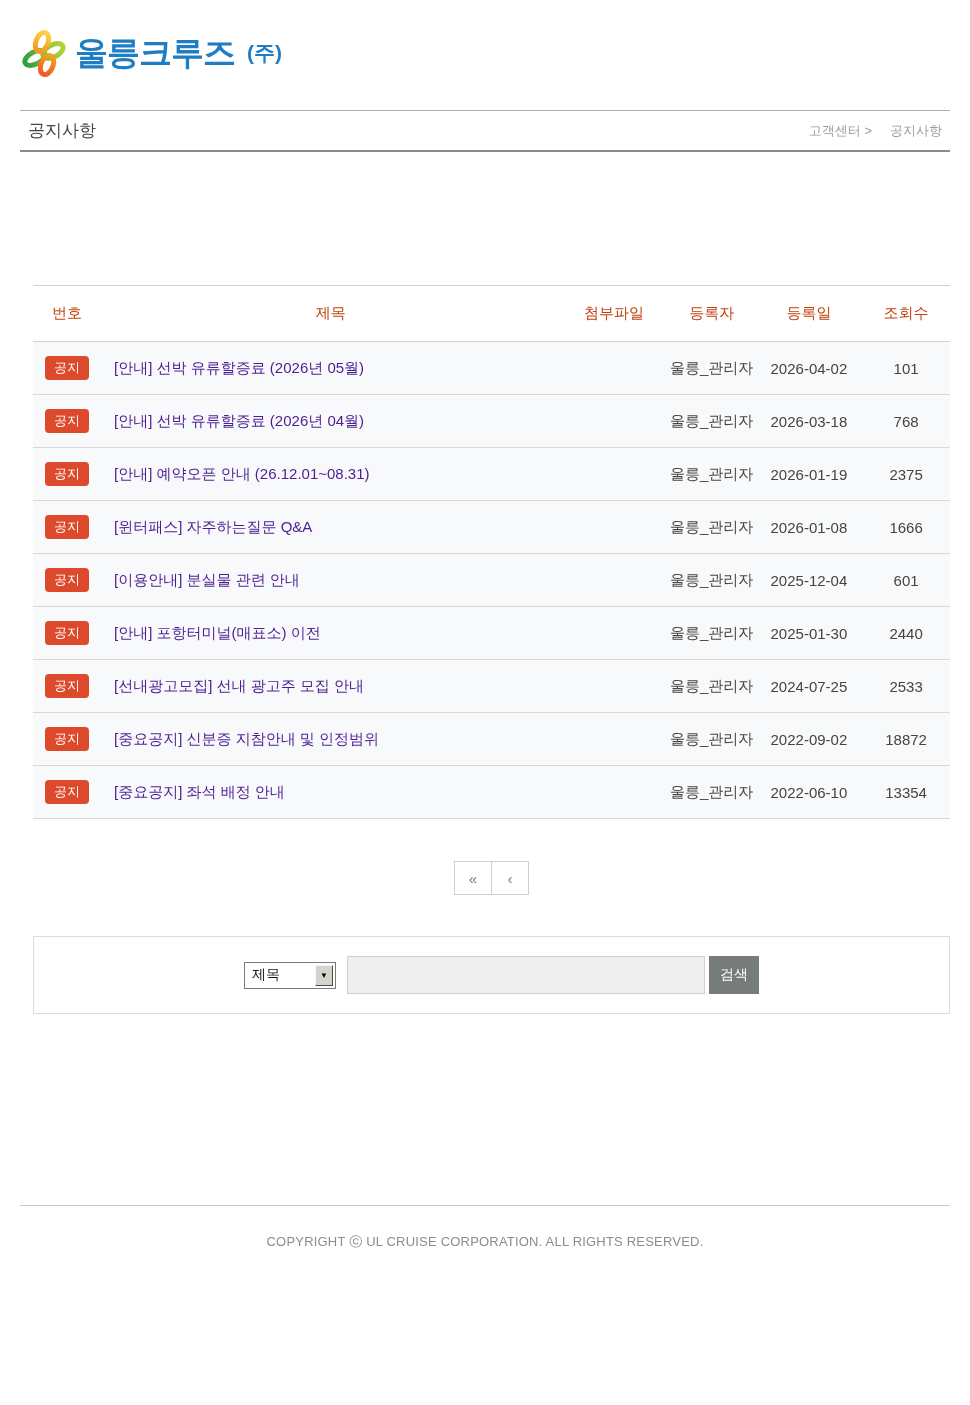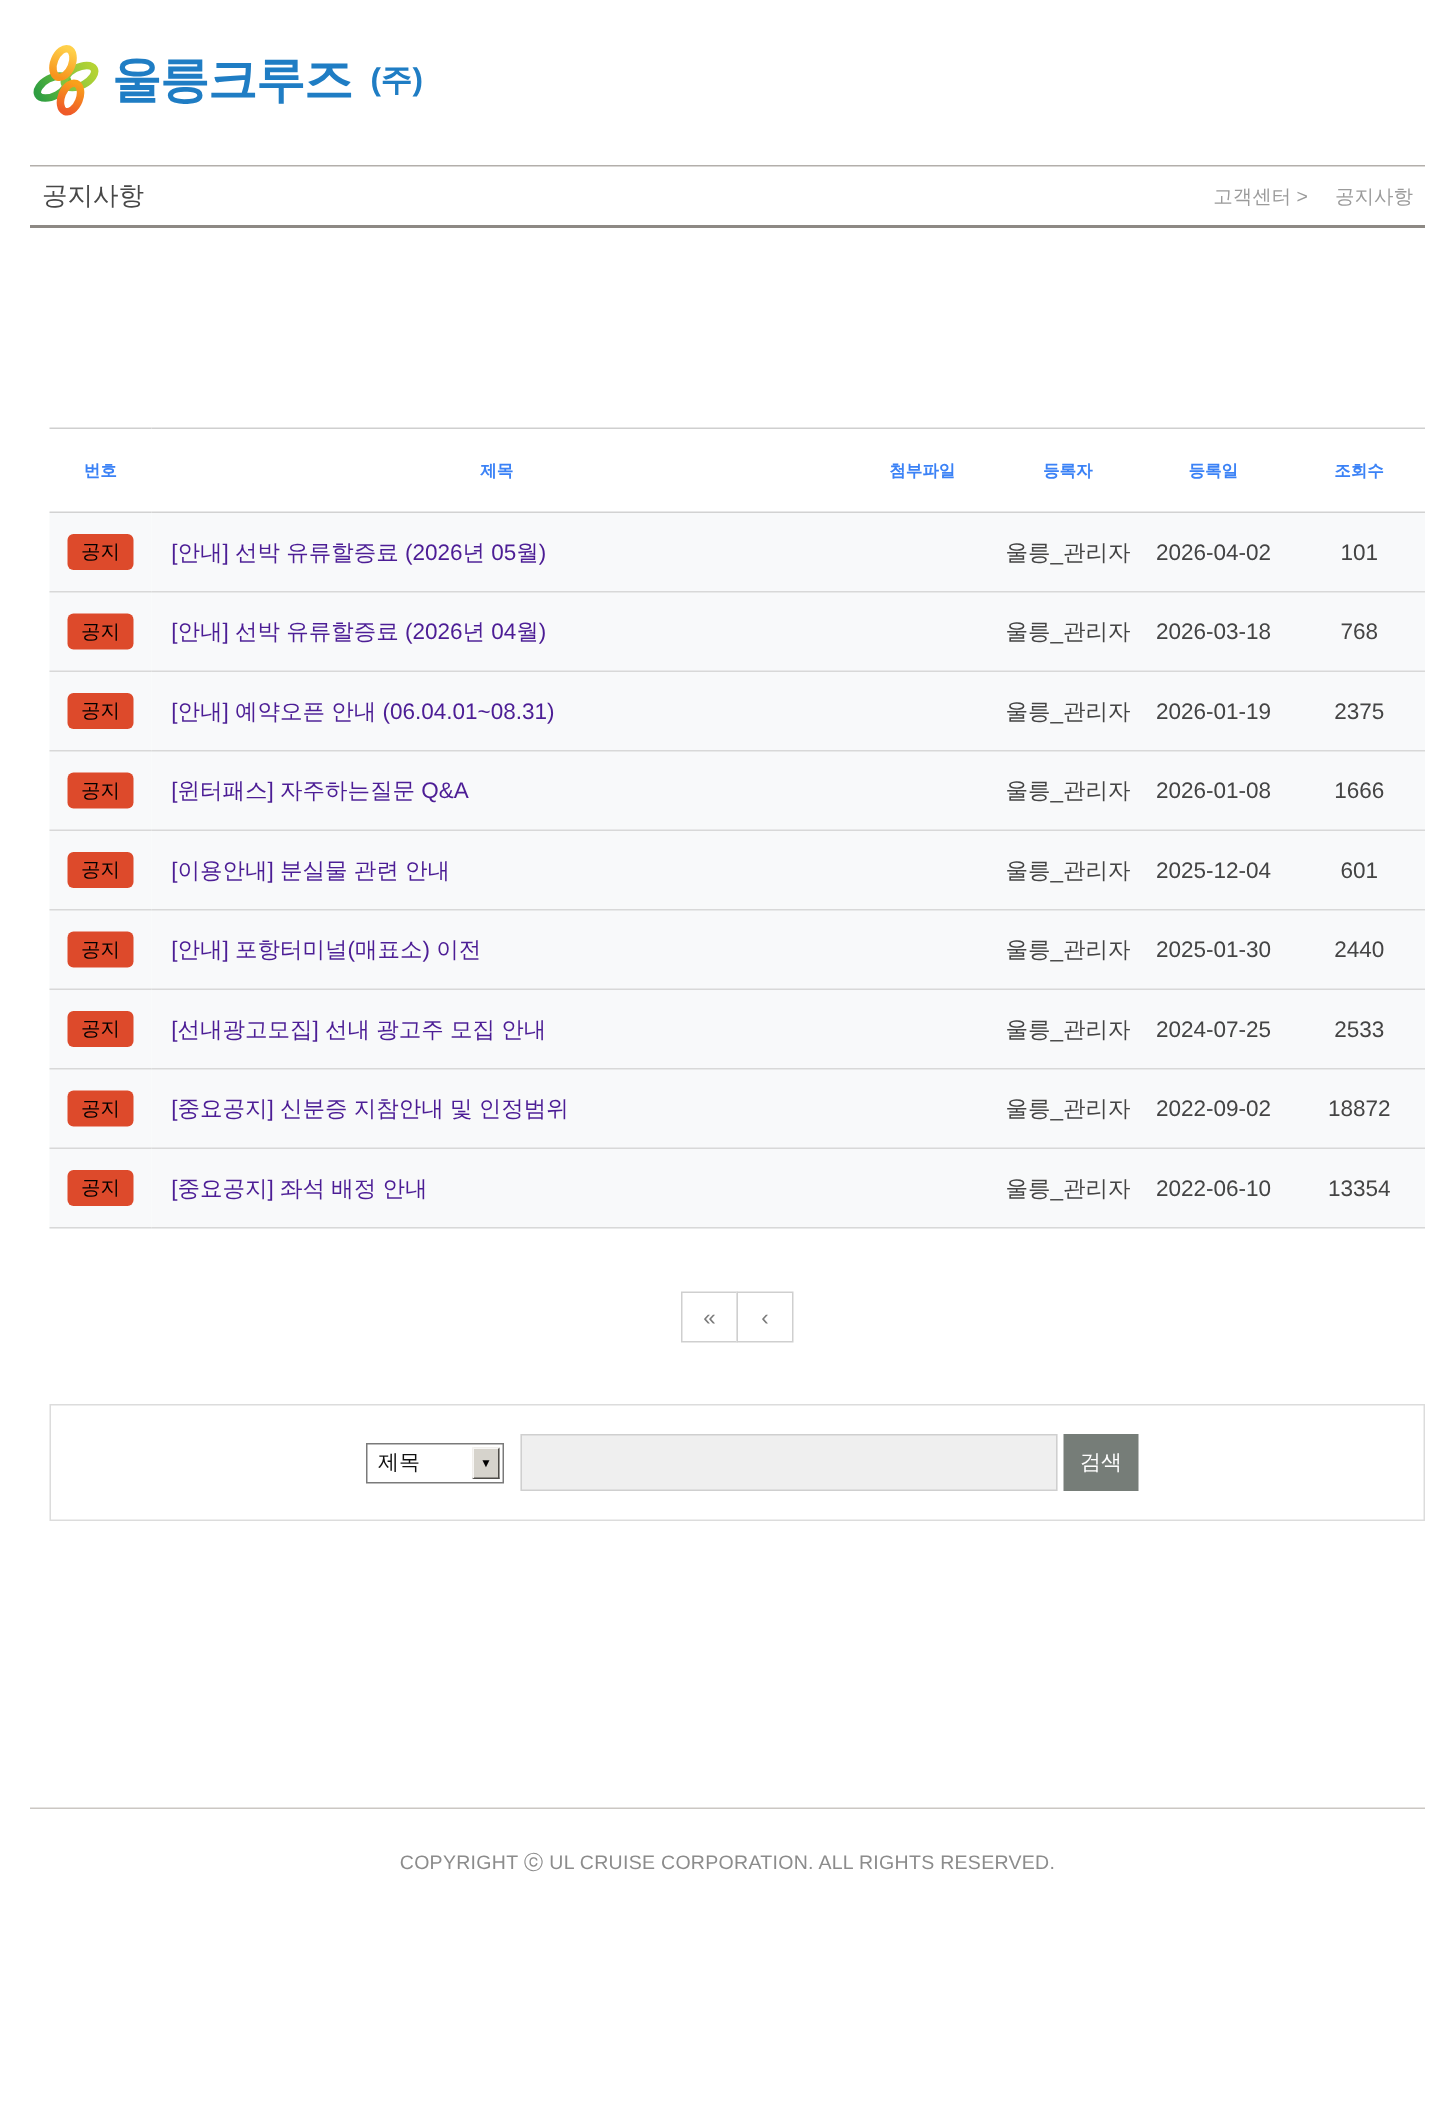--- a/index.html
+++ b/index.html
@@ -26,40 +26,40 @@
     padding: 0 8px;
   }
   .page-title { font-size: 17px; color: #484848; font-weight: 500; }
   .breadcrumb { font-size: 13px; color: #9b9b9b; display: flex; gap: 18px; }
   .breadcrumb span { cursor: pointer; }
 
   
   .board-wrap { margin-top: 133px; margin-left: 13px; width: 917px; }
   table.notice-table { width: 100%; border-collapse: collapse; border-top: 1px solid #cfcfcf; }
   .notice-table thead th {
-    font-size: 11px; font-weight: bold; color: #3b82f6;
+    font-size: 15px; font-weight: normal; color: #c2410c;
     height: 56px; background: #ffffff;
     border-bottom: 1px solid #d2d2d2;
     text-align: center; white-space: nowrap;
   }
   .notice-table thead th.h-title { text-align: center; }
   .notice-table tbody tr {
     background: #f8f9fa;
     border-bottom: 1px solid #d8d8d8;
   }
   .notice-table tbody td { height: 53px; font-size: 15px; color: #444; text-align: center; vertical-align: middle; }
   .col-no    { width: 70px; }
   .col-title { width: 477px; text-align: left !important; padding-left: 13px; }
   .col-attach{ width: 110px; }
   .col-author{ width: 90px; }
   .col-date  { width: 110px; }
   .col-views { width: 90px; }
   .badge {
     display: inline-block;
-    background: #dd4a2b; color: #000000;
+    background: #dd4a2b; color: #ffffff;
     font-size: 13px; line-height: 1;
     padding: 5px 9px 6px 9px;
     border-radius: 4px;
     text-align: right;
   }
   .title-link { color: #4c1d95; text-decoration: none; cursor: pointer; }
 
   
   .pagination { margin-top: 42px; display: flex; justify-content: center; }
   .page-btn {
@@ -191,21 +191,21 @@
             <td class="col-no"><span class="badge">공지</span></td>
             <td class="col-title"><a class="title-link">[안내] 선박 유류할증료 (2026년 04월)</a></td>
             <td class="col-attach"></td>
             <td class="col-author">울릉_관리자</td>
             <td class="col-date">2026-03-18</td>
             <td class="col-views">768</td>
           </tr>
 
           <tr class="notice-row">
             <td class="col-no"><span class="badge">공지</span></td>
-            <td class="col-title"><a class="title-link">[안내] 예약오픈 안내 (06.04.01~08.31)</a></td>
+            <td class="col-title"><a class="title-link">[안내] 예약오픈 안내 (26.12.01~08.31)</a></td>
             <td class="col-attach"></td>
             <td class="col-author">울릉_관리자</td>
             <td class="col-date">2026-01-19</td>
             <td class="col-views">2375</td>
           </tr>
 
           <tr class="notice-row">
             <td class="col-no"><span class="badge">공지</span></td>
             <td class="col-title"><a class="title-link">[윈터패스] 자주하는질문 Q&amp;A</a></td>
             <td class="col-attach"></td>

